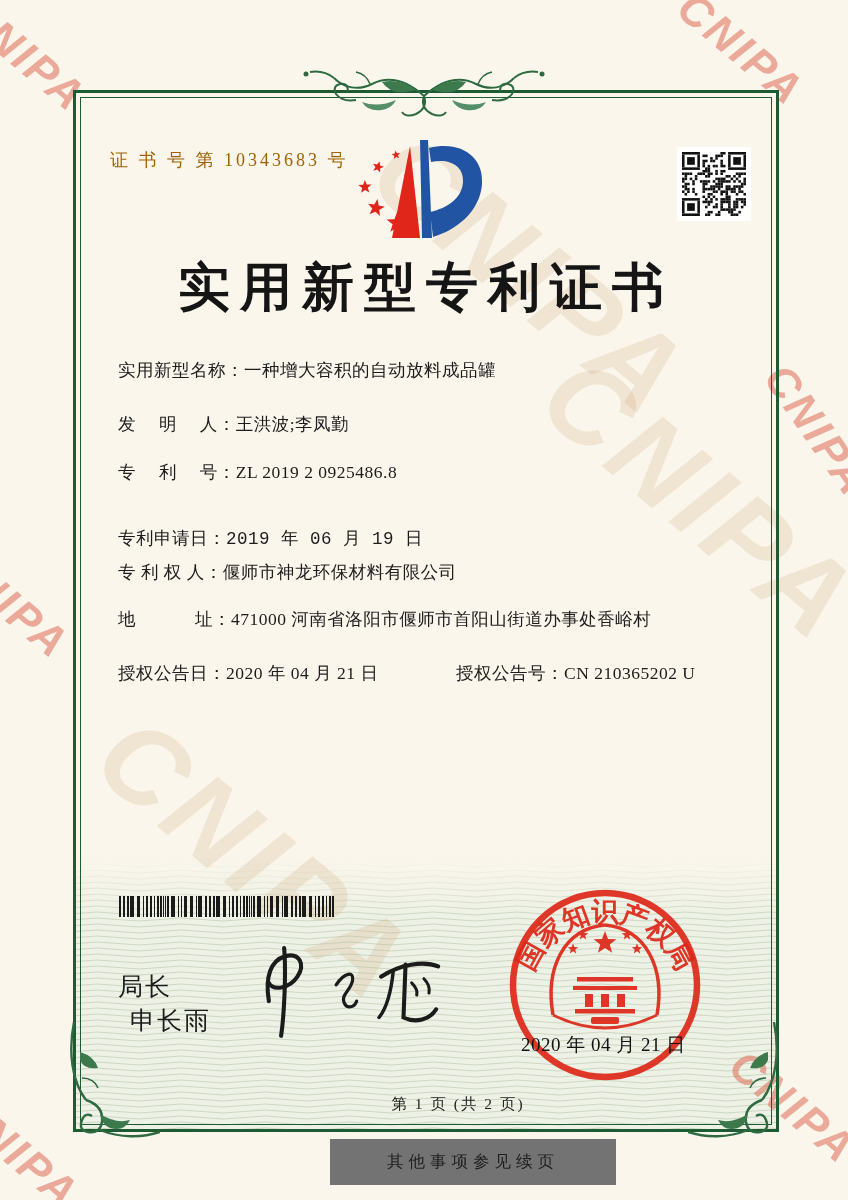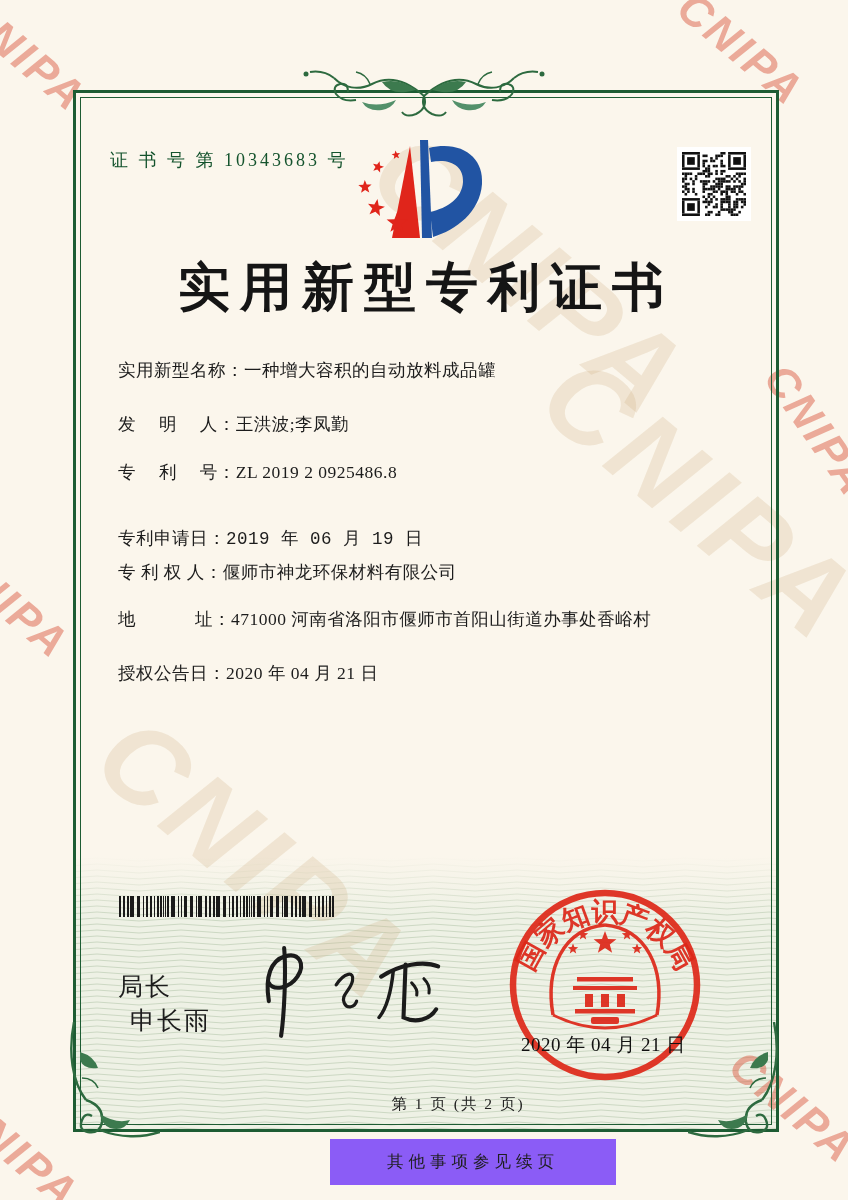--- a/index.html
+++ b/index.html
@@ -13,21 +13,21 @@
   
   #frame-outer{left:73px;top:90px;width:706px;height:1042px;border:3px solid #1d5c33;box-sizing:border-box;}
   #frame-inner{left:80px;top:97px;width:692px;height:1028px;border:1px solid #1d5c33;box-sizing:border-box;}
   
   .wm{position:absolute;font-family:"Liberation Sans","DejaVu Sans",sans-serif;
       font-weight:bold;font-style:italic;transform-origin:left top;white-space:nowrap;
       pointer-events:none;user-select:none;}
   .wm-red{font-size:44px;color:rgba(219,94,70,0.50);transform:rotate(40deg);letter-spacing:3px;}
   .wm-beige{font-size:112px;color:rgba(208,178,136,0.26);transform:rotate(40deg);letter-spacing:6px;}
   
-  #cert-no{left:110px;top:148px;font-size:18px;letter-spacing:3px;color:#14532d;}
+  #cert-no{left:110px;top:148px;font-size:18px;letter-spacing:3px;color:#a16207;}
   #qr-box{left:677px;top:147px;width:74px;height:74px;background:#ffffff;}
   #doc-title{left:73px;top:253px;width:706px;text-align:center;font-size:52px;font-weight:bold;
              letter-spacing:10px;color:#151515;}
   
   .row{position:absolute;left:118px;width:625px;font-size:17.5px;white-space:nowrap;}
   .flabel{white-space:pre;letter-spacing:0.5px;}
   .fvalue{letter-spacing:0.5px;}
   .pair2{position:absolute;left:338px;top:0;white-space:nowrap;}
   
   #body-text{left:118px;top:696px;width:616px;font-size:16.5px;line-height:27px;
@@ -37,21 +37,21 @@
   #barcode{left:119px;top:896px;width:218px;height:21px;}
   
   #sig-title{left:118px;top:970px;font-size:25px;letter-spacing:2px;}
   #sig-name{left:130px;top:1004px;font-size:25px;letter-spacing:2px;}
   #sig-script{left:250px;top:942px;width:205px;height:102px;}
   
   #seal{left:505px;top:885px;width:200px;height:200px;}
   #seal-date{left:521px;top:1032px;width:190px;font-size:19px;color:#111;letter-spacing:0.5px;white-space:nowrap;}
   
   #page-info{left:73px;top:1094px;width:706px;text-align:center;font-size:15.5px;letter-spacing:2px;color:#222;padding-left:32px;}
-  #cont-box{left:330px;top:1139px;width:286px;height:46px;background:#8b5cf6;
+  #cont-box{left:330px;top:1139px;width:286px;height:46px;background:#737373;
             display:flex;align-items:center;justify-content:center;}
   #cont-note{font-size:16.5px;letter-spacing:5px;color:#1e1e1e;}
   .orn{pointer-events:none;}
 </style>
 </head>
 <body>
 
 <svg id="wave-zone" class="abs">
   <defs>
     <pattern id="waves" width="84" height="6" patternUnits="userSpaceOnUse">
@@ -361,20 +361,21 @@
   <span class="flabel">专利申请日：</span><span class="fvalue">2019 年 06 月 19 日</span>
 </div>
 <div class="row" style="top:560px;">
   <span class="flabel">专 利 权 人：</span><span class="fvalue">偃师市神龙环保材料有限公司</span>
 </div>
 <div class="row" style="top:607px;">
   <span class="flabel">地　　　 址：</span><span class="fvalue">471000 河南省洛阳市偃师市首阳山街道办事处香峪村</span>
 </div>
 <div class="row" style="top:661px;">
   <span class="flabel">授权公告日：</span><span class="fvalue">2020 年 04 月 21 日</span>
+  <span class="pair2"><span class="flabel">授权公告号：</span><span class="fvalue">CN 210365202 U</span></span>
 </div>
 
 <div id="body-text" class="abs">
 </div>
 
 <svg id="barcode" class="abs" viewBox="0 0 218 21">
     <rect x="0" y="0" width="2" height="21" fill="#1a1a1a"></rect>
     <rect x="4" y="0" width="2" height="21" fill="#1a1a1a"></rect>
     <rect x="8" y="0" width="2" height="21" fill="#1a1a1a"></rect>
     <rect x="11" y="0" width="4" height="21" fill="#1a1a1a"></rect>

